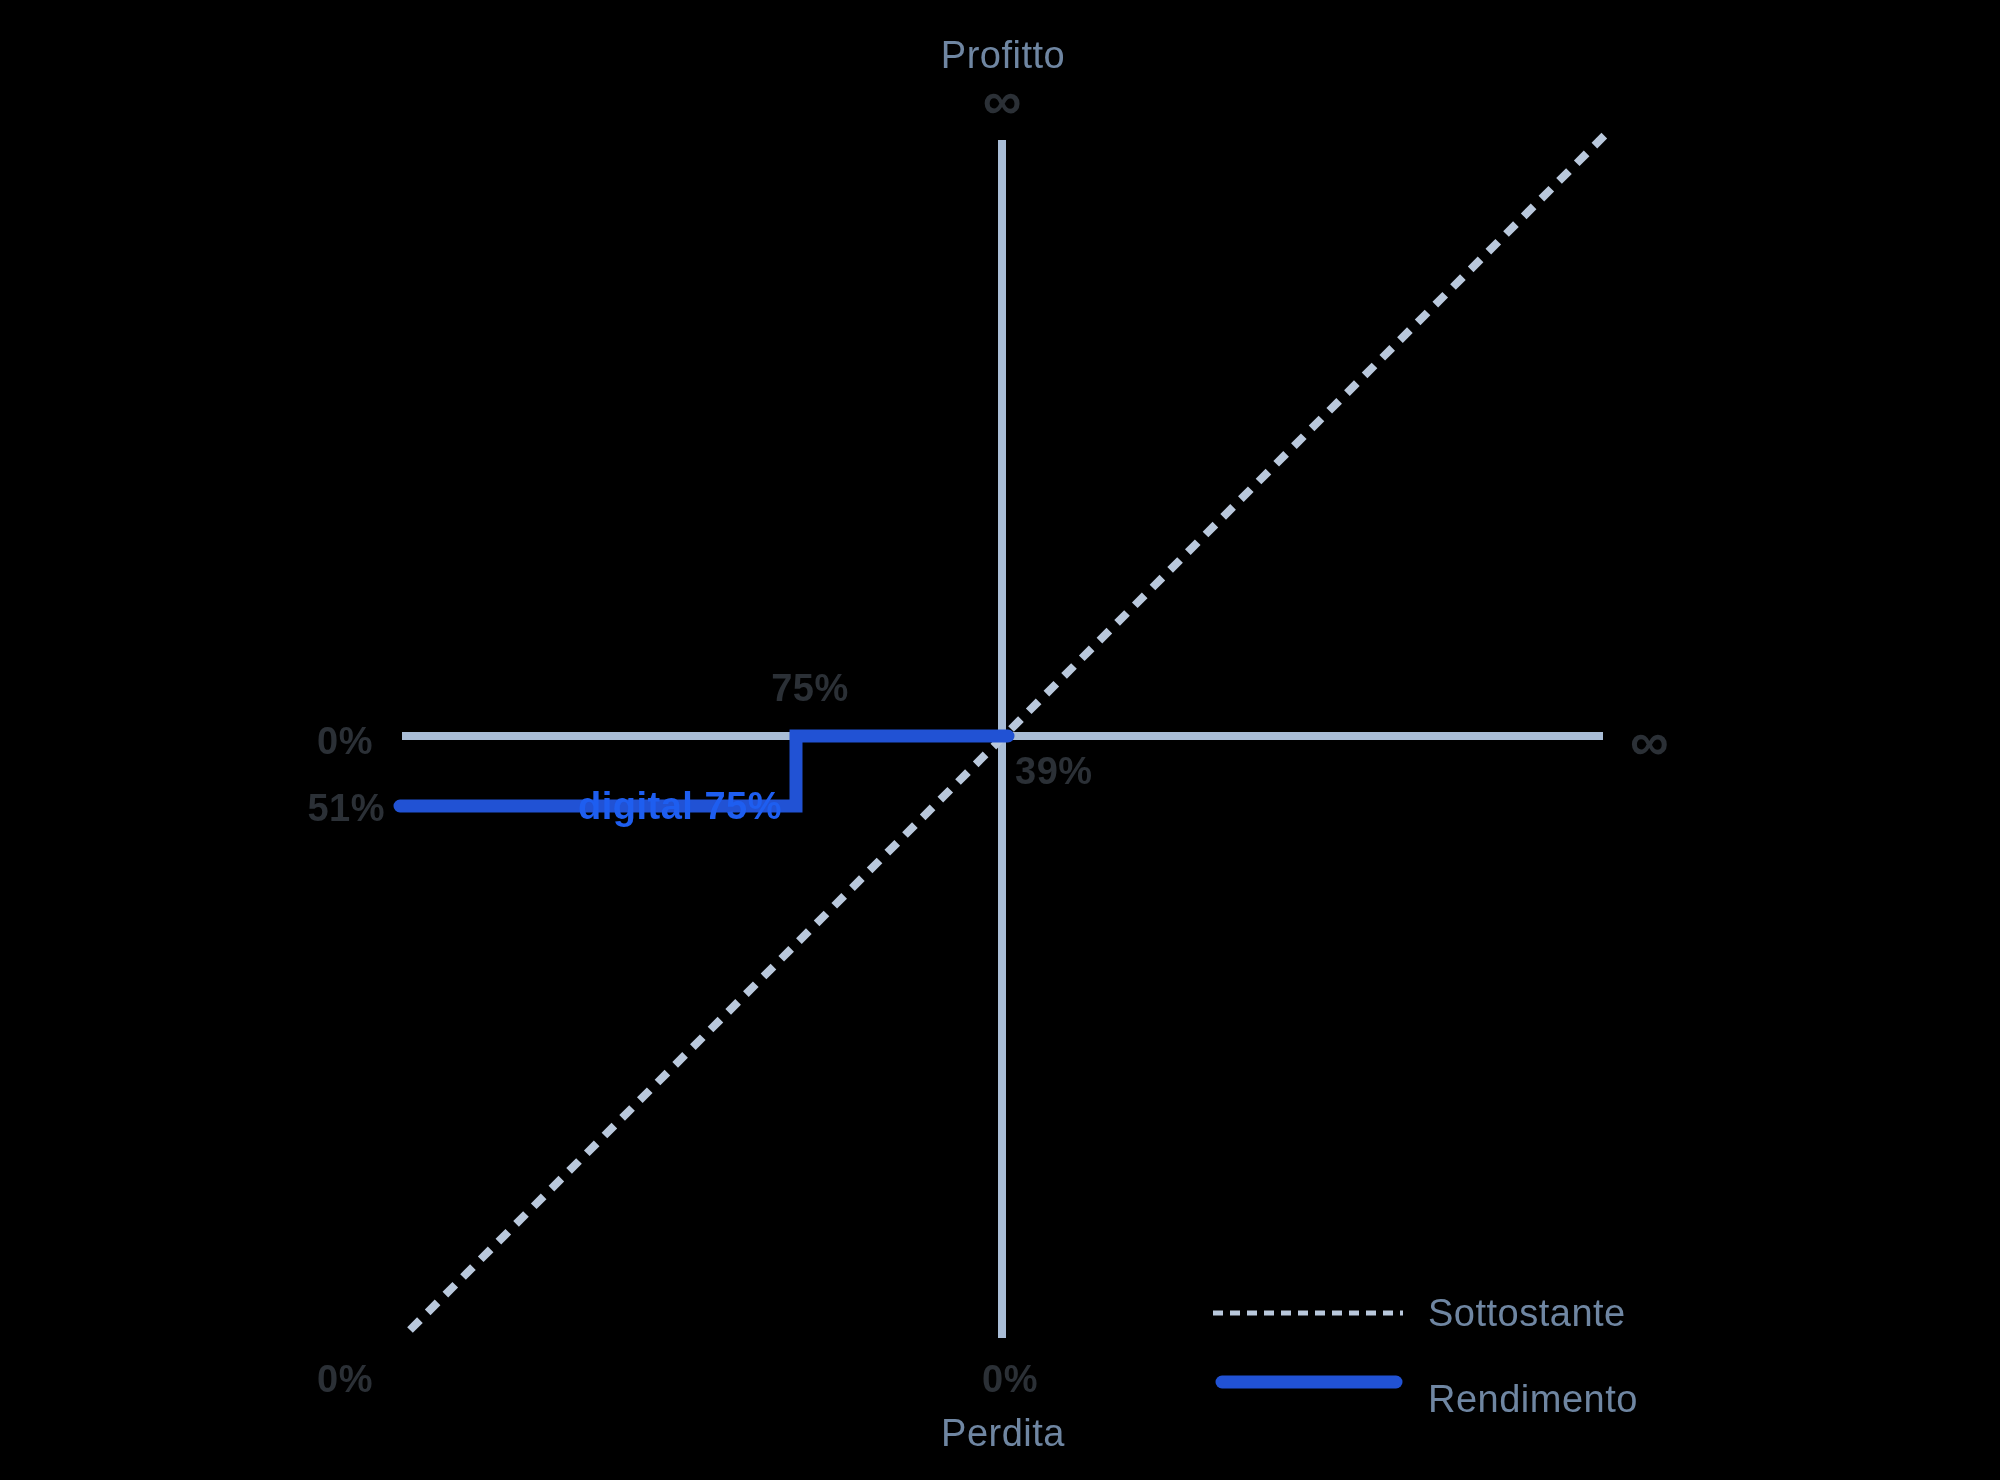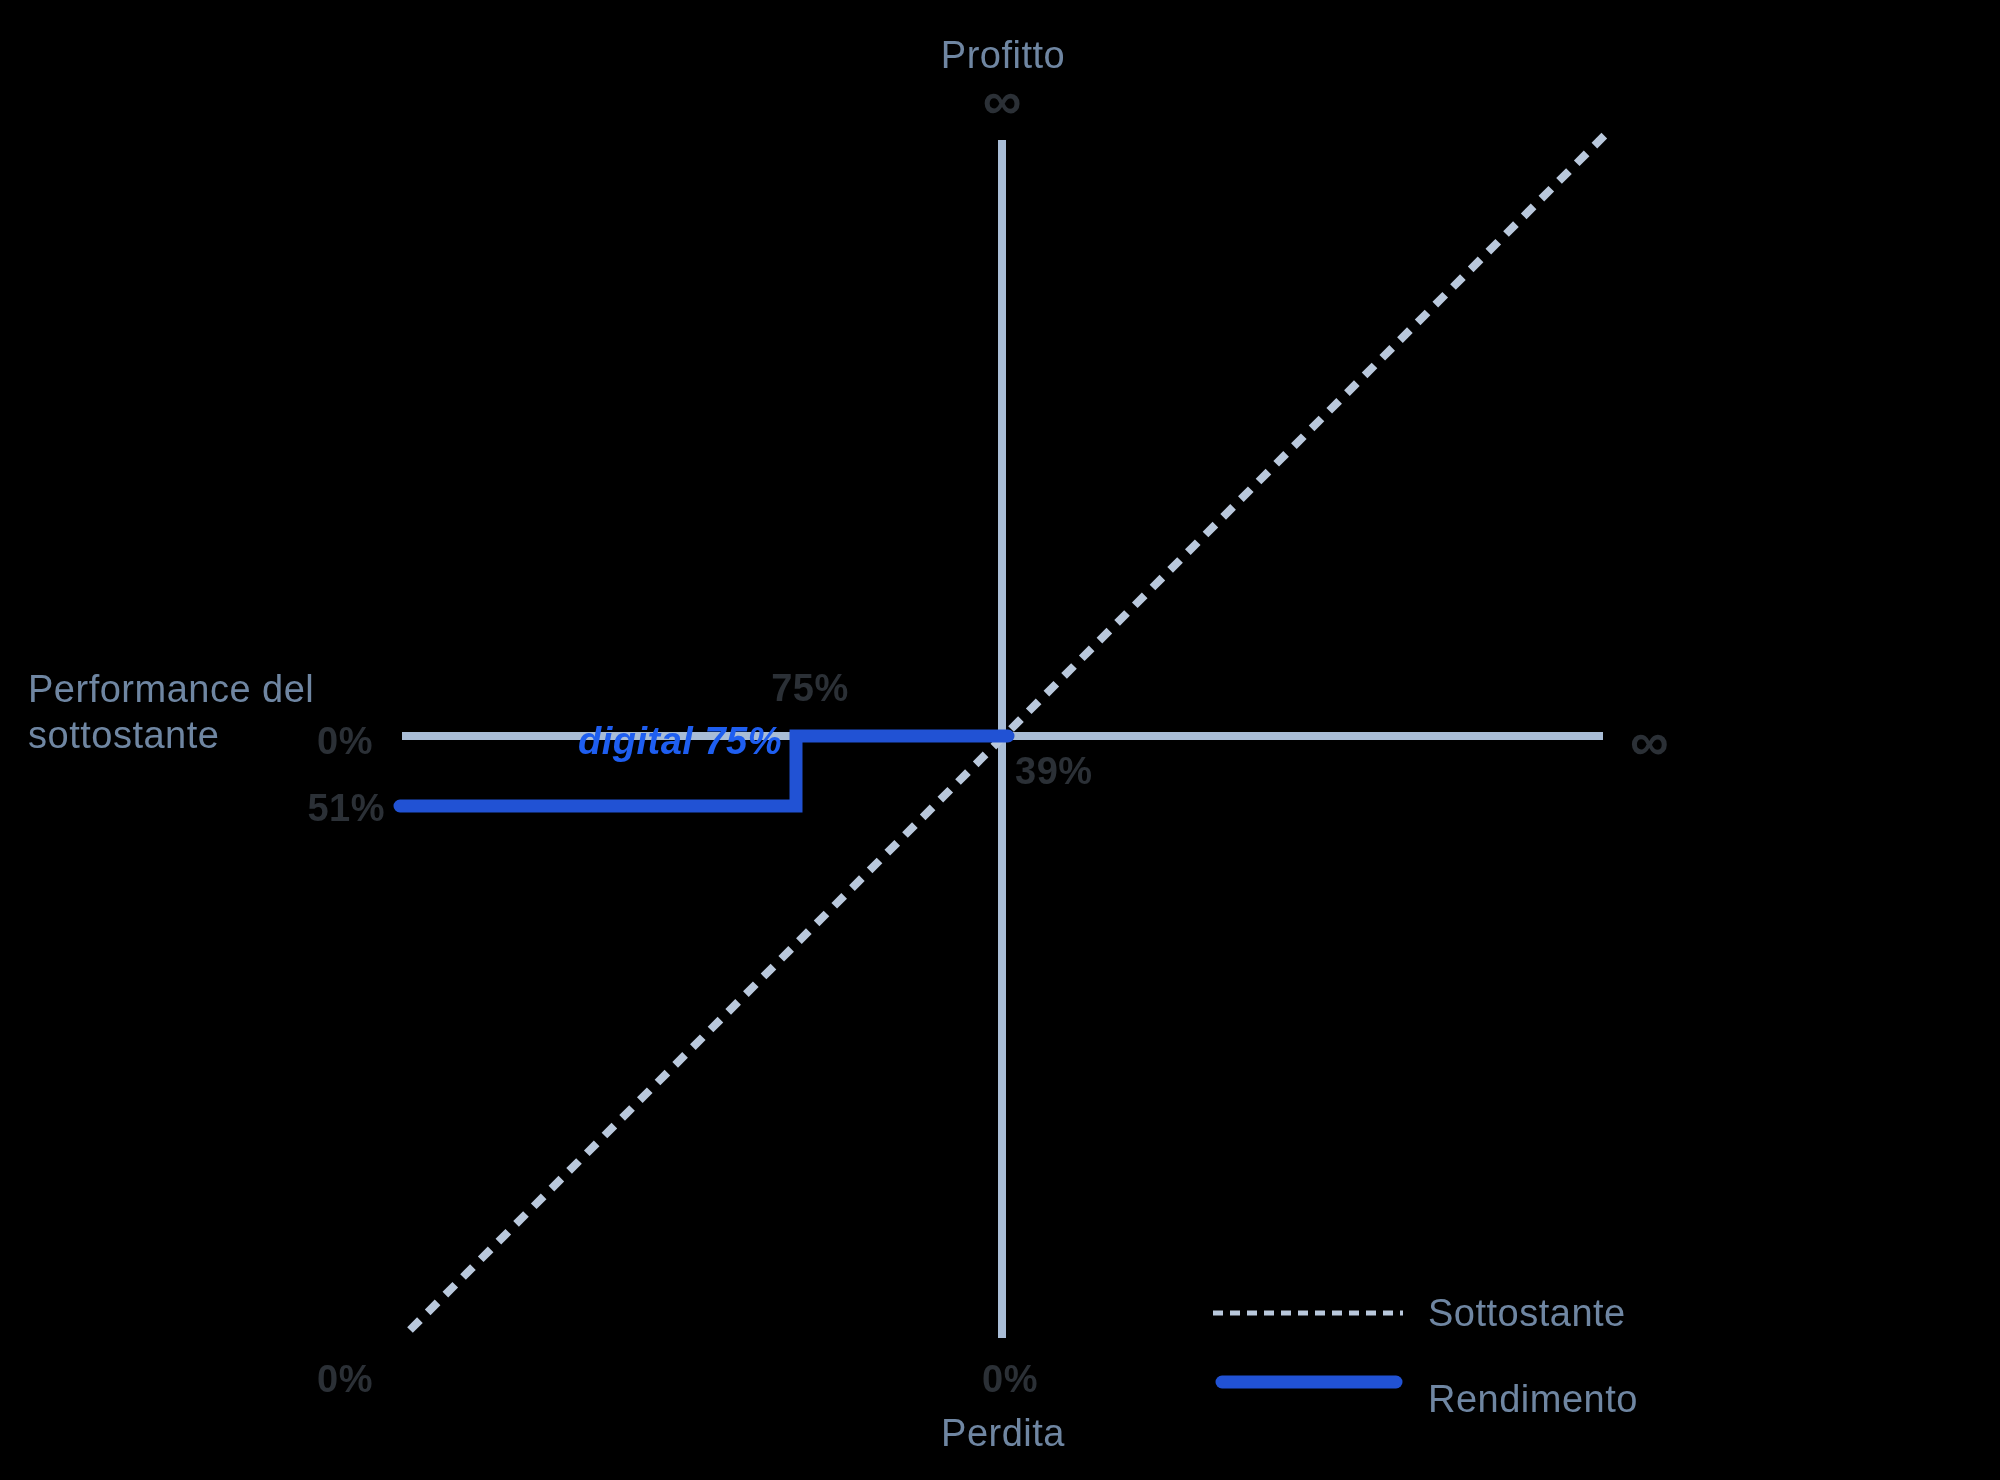--- a/index.html
+++ b/index.html
@@ -65,30 +65,26 @@
 
     <path class="payoff" d="M 400 806 H 796 V 736 H 1008" stroke-linecap="round" stroke-linejoin="miter"></path>
 
     <line class="legend-dashed" x1="1213" y1="1313" x2="1403" y2="1313"></line>
     <line class="legend-solid" x1="1222" y1="1382" x2="1396" y2="1382" stroke-linecap="round"></line>
   </svg>
 
   <div class="lbl slate center-x" style="top:32px; left:1003px;">Profitto</div>
   <div class="lbl infinity center-x" style="top:73px; left:1002px;">∞</div>
 
-  <div class="lbl slate perf-label">
-    <div>Performance del</div>
-    <div>sottostante</div>
-  </div>
 
   <div class="lbl muted right-anchor" style="top:718px; right:1627px;">0%</div>
   <div class="lbl muted right-anchor" style="top:785px; right:1615px;">51%</div>
 
   <div class="lbl muted center-x" style="top:665px; left:810px;">75%</div>
-  <div class="lbl blue right-anchor" style="top:718px; right:1218px;font-style:italic;">digital 75%</div>
+  <div class="lbl blue right-anchor" style="top:783px; right:1218px;">digital 75%</div>
   <div class="lbl muted" style="top:748px; left:1015px;">39%</div>
 
   <div class="lbl infinity" style="top:714px; left:1630px;">∞</div>
 
   <div class="lbl muted" style="top:1356px; left:317px;">0%</div>
   <div class="lbl muted center-x" style="top:1356px; left:1010px;">0%</div>
   <div class="lbl slate center-x" style="top:1410px; left:1003px;">Perdita</div>
 
   <div class="lbl slate" style="top:1290px; left:1428px;">Sottostante</div>
   <div class="lbl slate" style="top:1360px; left:1428px;margin-top:16px;">Rendimento</div>

